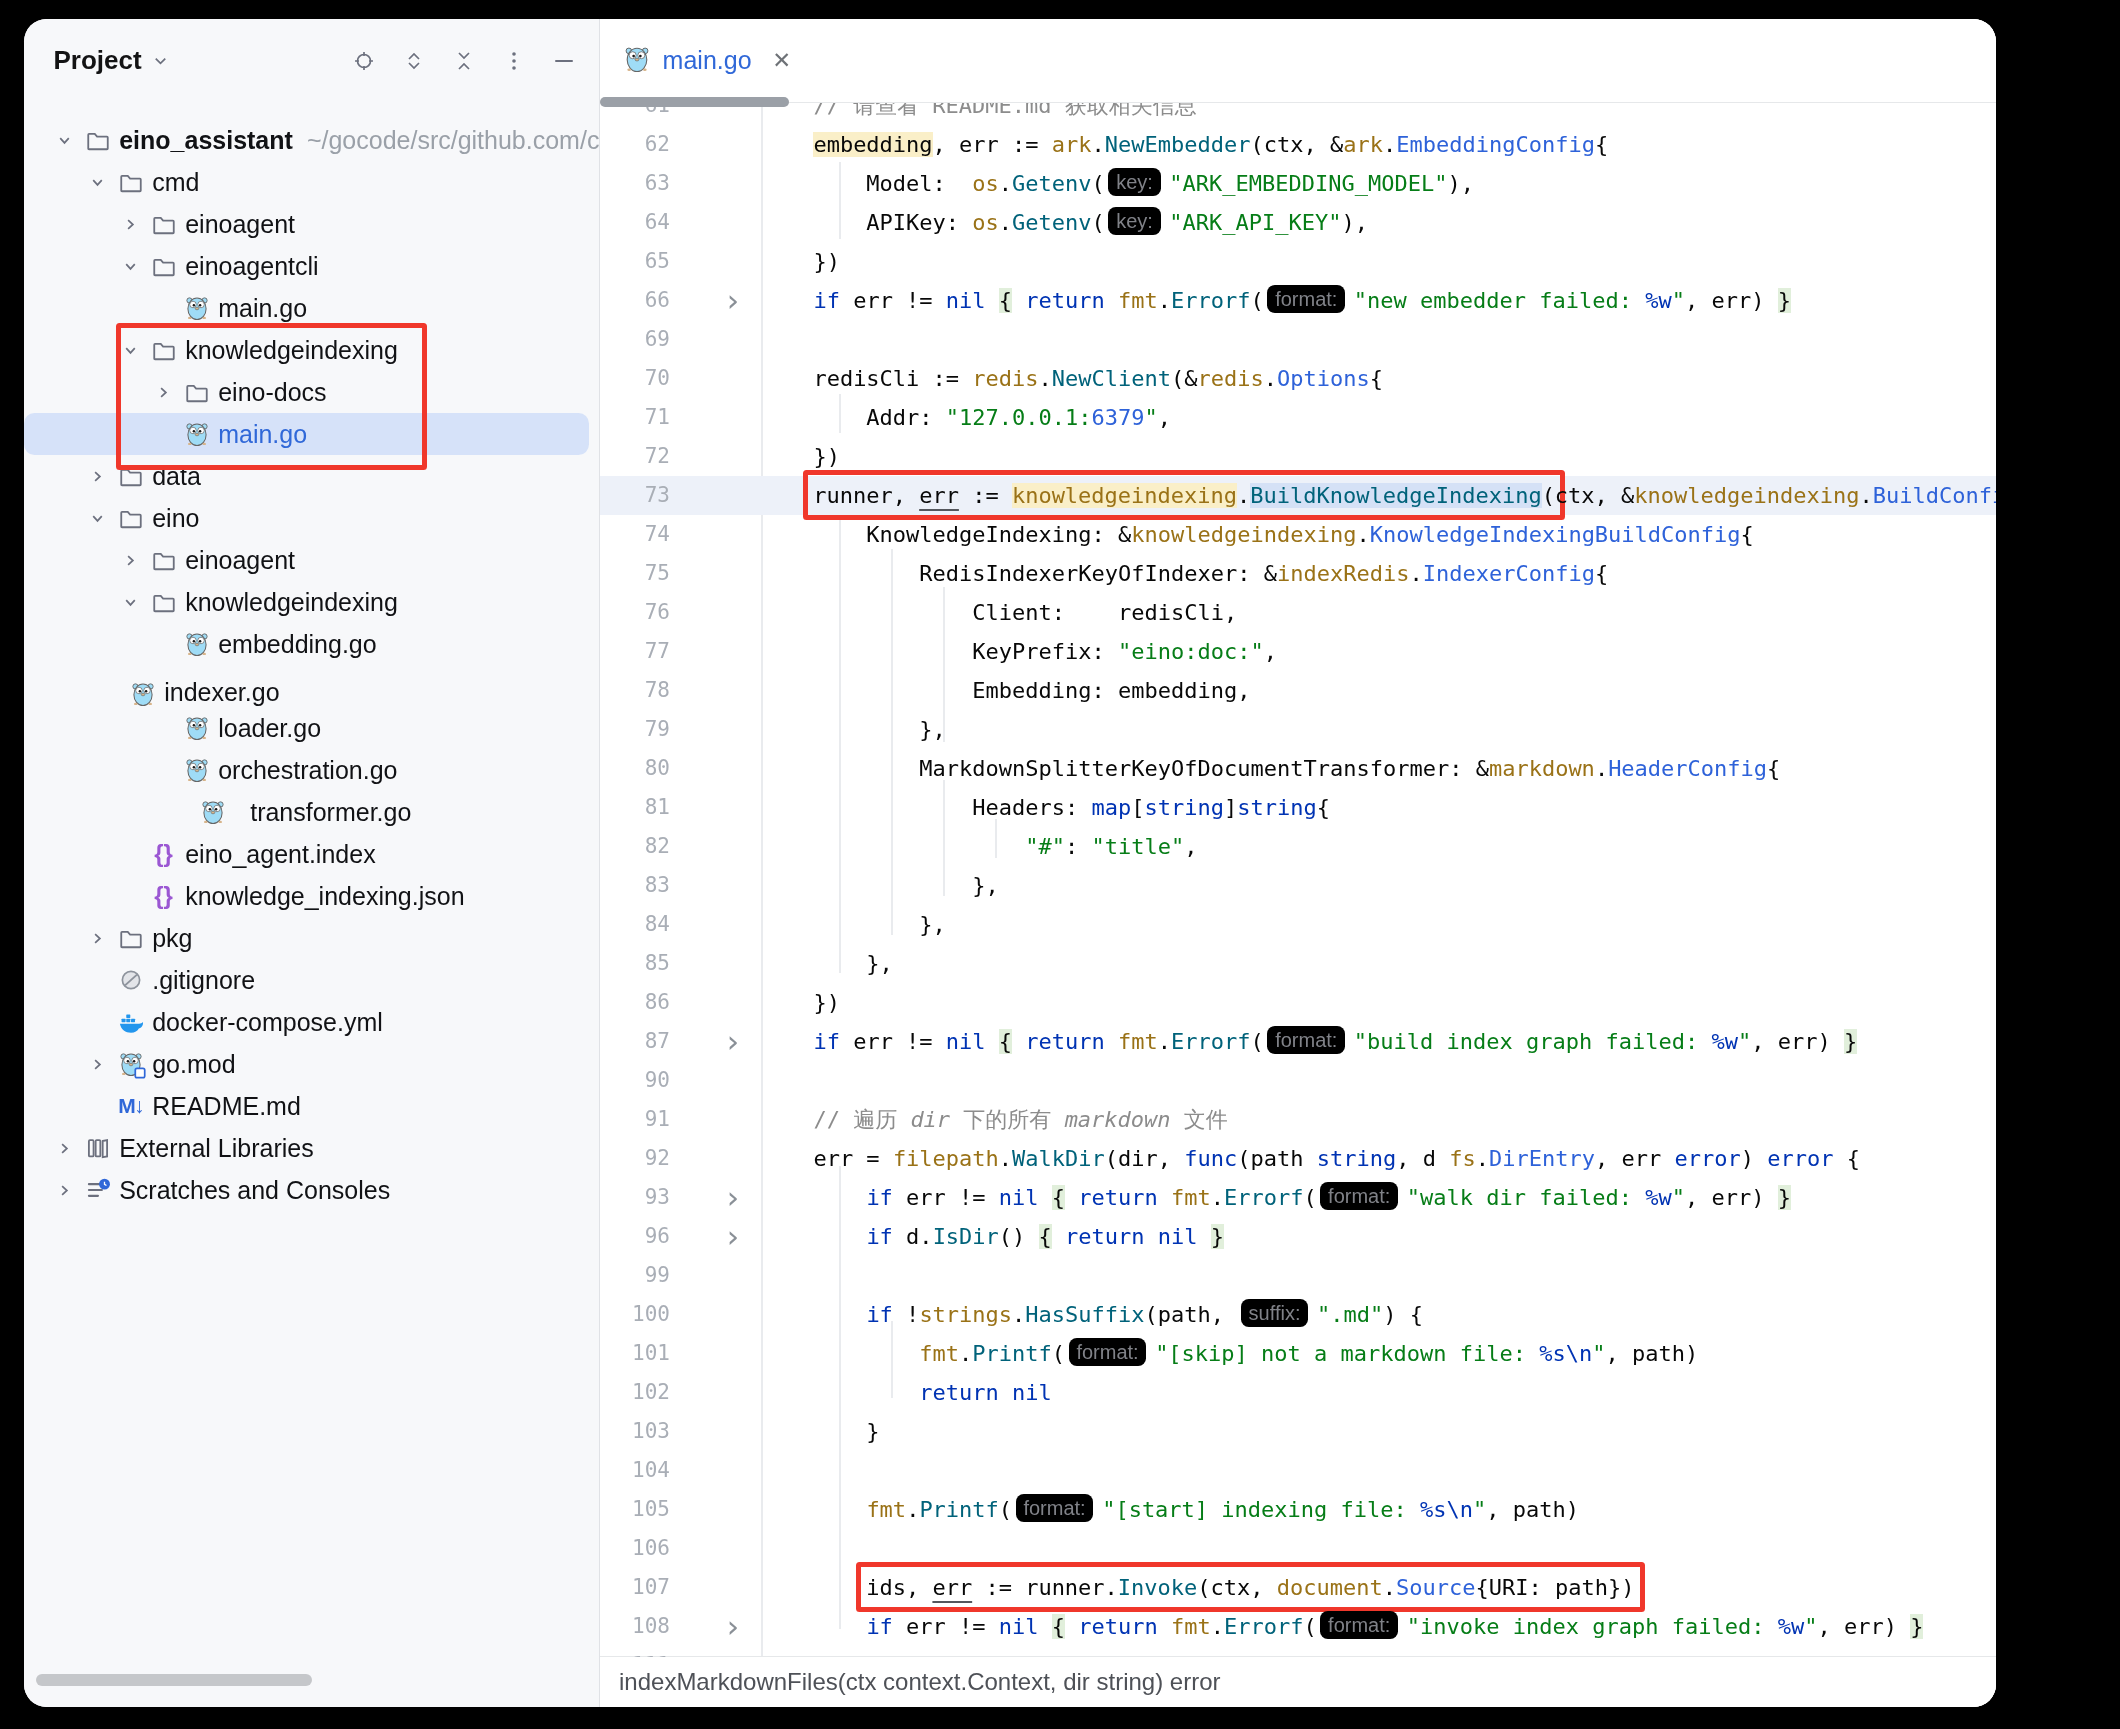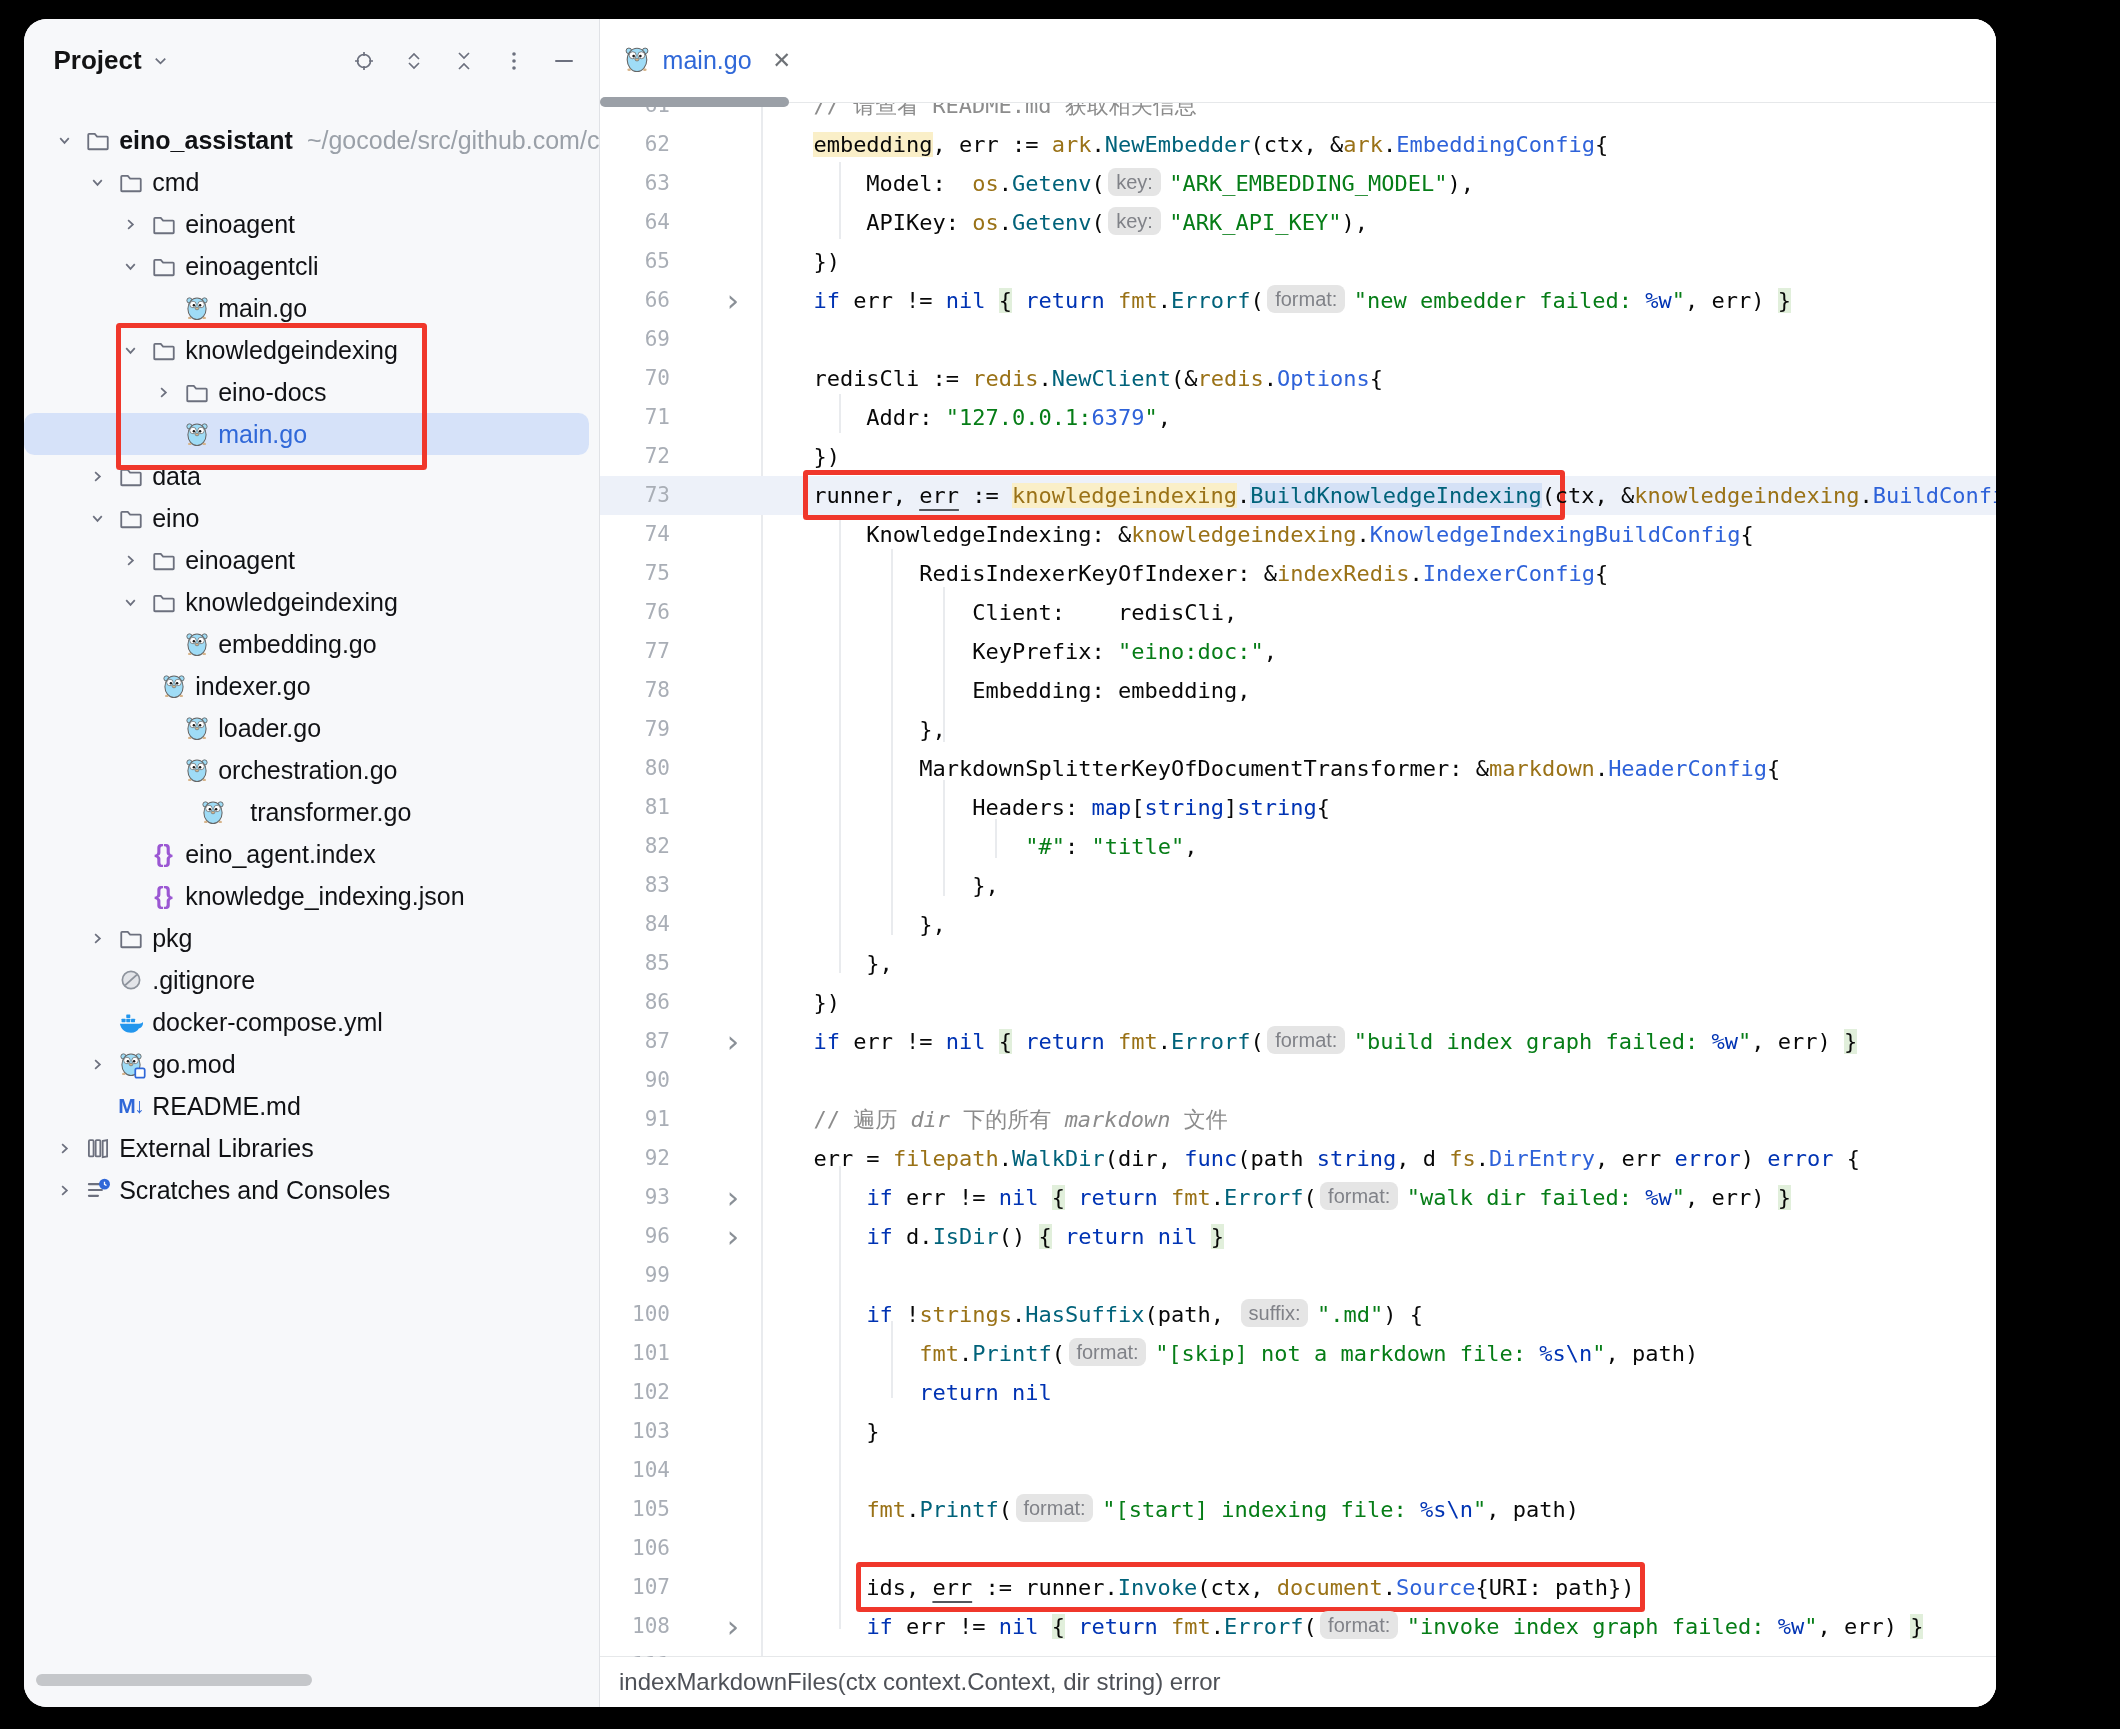--- a/index.html
+++ b/index.html
@@ -35,21 +35,21 @@
   #code-lines{position:relative;margin-top:-17.4px;z-index:1;}
   .crow{height:39px;display:flex;white-space:pre;position:relative;}
   .crow.cur{background:#EDF1F9;}
   .ln{width:70px;flex:none;text-align:right;font-family:"DejaVu Sans Mono",monospace;font-size:21px;line-height:39px;color:#A9AEB6;}
   .fold{width:126px;flex:none;text-align:center;line-height:39px;font-size:31px;color:#8A9097;font-family:"DejaVu Sans",sans-serif;}
   .ct{padding-left:17.4px;font-family:"DejaVu Sans Mono",monospace;font-size:22px;line-height:39px;color:#080808;}
   .tk{color:#0033B3;}.ts{color:#067D17;}.tspec{color:#0033B3;}.tf{color:#00627A;}
   .tg{color:#9A7217;}.tt{color:#2E62D9;}.tc{color:#8C8C8C;}.ti{font-style:italic;}.tp{color:#080808;}
   .hly{background:#FAEFC8;}.hlb{background:#D5E1F6;}.hlg{background:#E1EFDB;}
   .tund{text-decoration:underline;text-underline-offset:6px;text-decoration-thickness:2.2px;text-decoration-color:#54575D;}
-  .til{display:inline-block;background:#e5e5e5;color:#808288;border-radius:7.8px;padding:0 7.8px;margin:0 8.7px 0 3.5px;font-family:"Liberation Sans",sans-serif;font-size:20px;line-height:28px;vertical-align:1.7px;}
+  .til{display:inline-block;background:#000000;color:#808288;border-radius:7.8px;padding:0 7.8px;margin:0 8.7px 0 3.5px;font-family:"Liberation Sans",sans-serif;font-size:20px;line-height:28px;vertical-align:1.7px;}
   .rbox{border:5.2px solid #F0372B;border-radius:3.5px;padding:7.8px 5.2px;margin:-7.8px -10.4px;}
   #breadcrumb{position:absolute;left:0;right:0;bottom:0;height:50px;background:#fff;border-top:0.9px solid #E6E8EA;line-height:50px;padding-left:19px;font-size:24px;color:#4E5157;}
 </style>
 </head>
 <body>
 
 <div id="win">
 
   <div id="sidebar">
     <div id="sb-header">
@@ -274,21 +274,21 @@
   <circle cx="13.1" cy="7.3" r="2.5" fill="#fff" stroke="#555" stroke-width="0.5"></circle>
   <circle cx="7.6" cy="7.9" r="0.95" fill="#1a1a1a"></circle>
               <circle cx="12.4" cy="7.9" r="0.95" fill="#1a1a1a"></circle>
   <ellipse cx="10" cy="10.4" rx="1.4" ry="1" fill="#D7B48A" stroke="#555" stroke-width="0.4"></ellipse>
   <ellipse cx="4.4" cy="17.6" rx="1.3" ry="0.9" fill="#D7B48A"></ellipse>
               <ellipse cx="15.6" cy="17.6" rx="1.3" ry="0.9" fill="#D7B48A"></ellipse>
 </svg>
           </span>
           <span class="tlabel">embedding.go</span>
         </div>
-        <div class="trow" style="padding-left: 100px;">
+        <div class="trow" style="padding-left: 69px; align-items: flex-end;">
           <span class="chev"></span>
           <span class="ticon">
             <svg width="26" height="26" viewBox="0 0 20 20">
   <ellipse cx="4.2" cy="4.2" rx="2" ry="2" fill="#9FDCF6" stroke="#666" stroke-width="0.7"></ellipse>
   <ellipse cx="15.8" cy="4.2" rx="2" ry="2" fill="#9FDCF6" stroke="#666" stroke-width="0.7"></ellipse>
   <ellipse cx="10" cy="10.6" rx="7" ry="8.3" fill="#9FDCF6" stroke="#666" stroke-width="0.8"></ellipse>
   <circle cx="6.9" cy="7.3" r="2.5" fill="#fff" stroke="#555" stroke-width="0.5"></circle>
   <circle cx="13.1" cy="7.3" r="2.5" fill="#fff" stroke="#555" stroke-width="0.5"></circle>
   <circle cx="7.6" cy="7.9" r="0.95" fill="#1a1a1a"></circle>
               <circle cx="12.4" cy="7.9" r="0.95" fill="#1a1a1a"></circle>

